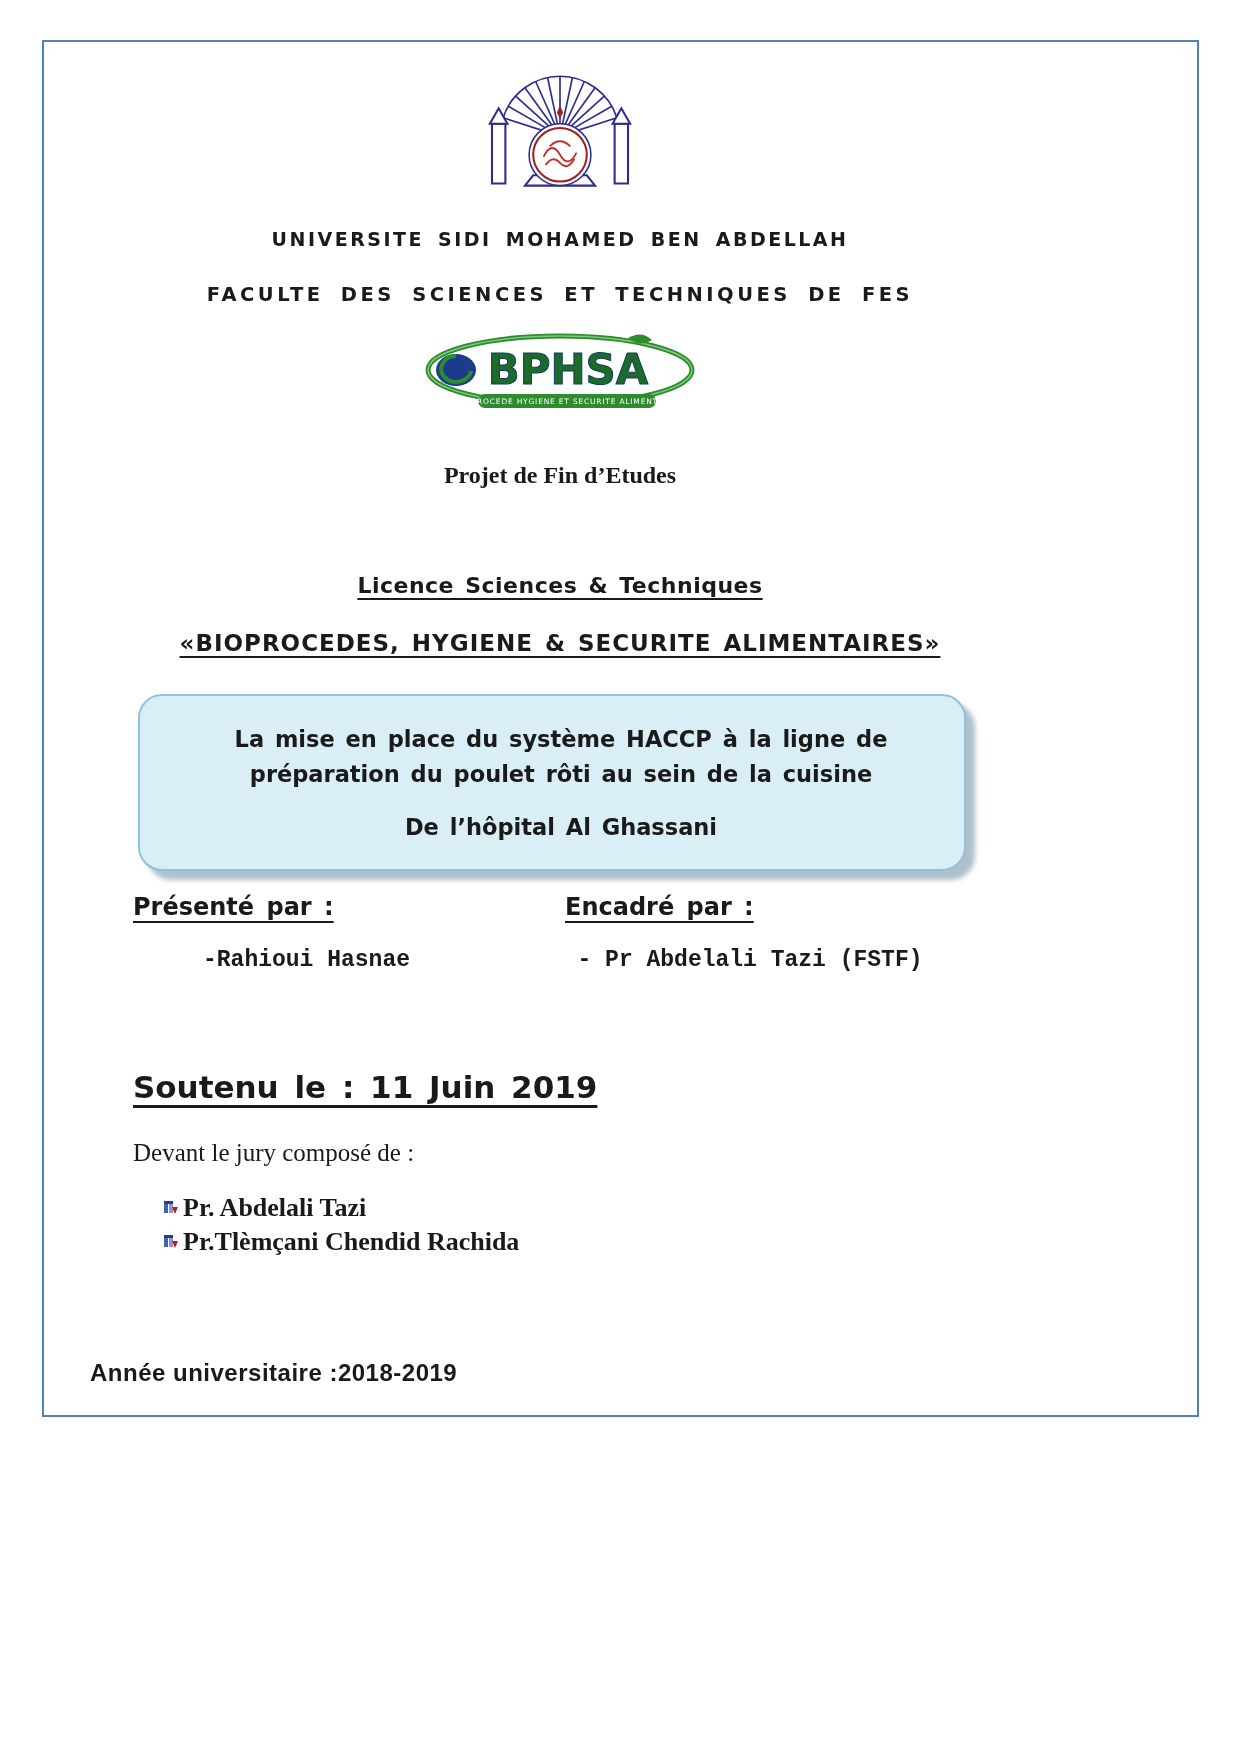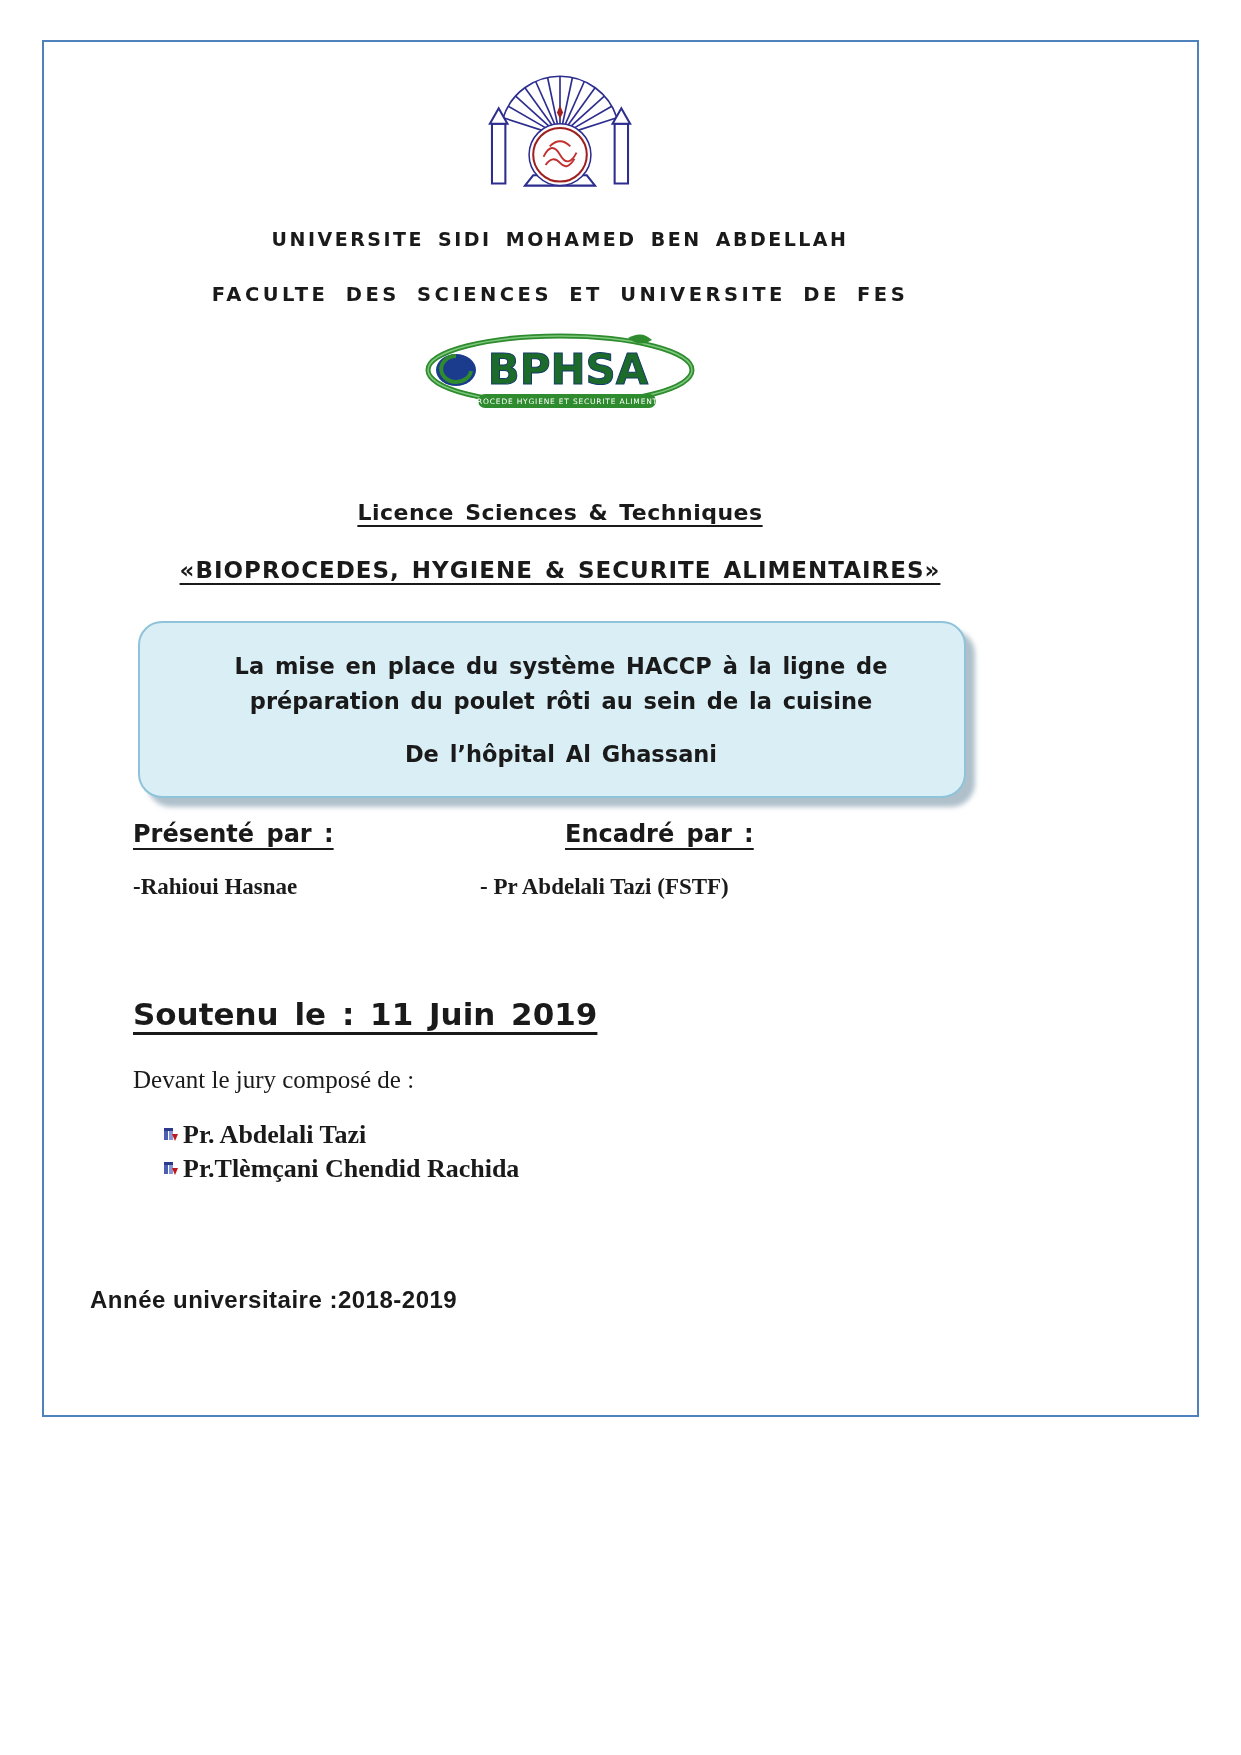--- a/index.html
+++ b/index.html
@@ -27,21 +27,21 @@
                border:2px solid #8fc3d9; border-radius:24px; padding:26px 30px 24px 48px;
                box-shadow:9px 9px 5px rgba(110,140,160,0.55); text-align:center; }
   .title-line { font-size:22.5px; font-weight:bold; line-height:1.55; word-spacing:3px; }
   .title-line.hospital { margin-top:18px; }
 
   .people { margin-top:22px; margin-left:43px; display:flex; }
   .people-left  { width:347px; }
   .people-right { width:540px; }
   .by-label { font-size:24px; font-weight:bold; text-decoration:underline; text-underline-offset:6px; word-spacing:4px; }
   .people-right .by-label { margin-left:85px; }
-  .person { font-family:Liberation Serif, serif; font-size:23px; font-weight:bold; margin-top:26px; }
+  .person { font-family:Liberation Mono, monospace; font-size:23px; font-weight:bold; margin-top:26px;text-align:center; }
   .people-right .person { margin-top:26px; }
   .people-right .person + .person { margin-top:29px; }
 
   .soutenu { margin-top:96px; margin-left:43px; font-size:31px; font-weight:bold; text-decoration:underline; text-underline-offset:7px; word-spacing:5px; }
   .devant  { margin-top:34px; margin-left:43px; font-family:"Liberation Serif", serif; font-size:25px; }
 
   .jury-list { margin-top:26px; margin-left:72px; }
   .jury-item { display:flex; align-items:center; gap:2px; margin-top:4px; }
   .jury-item .name { font-family:"Liberation Serif", serif; font-size:26px; font-weight:bold; }
 
@@ -86,35 +86,36 @@
         <g stroke="#c03030" stroke-width="1.8" fill="none">
           <path d="M74 90 q 8 -16 16 -2 t 16 -2"></path>
           <path d="M76 98 q 7 -10 14 -2 t 14 -4"></path>
           <path d="M80 80 q 10 -10 20 0"></path>
         </g>
         <path d="M87 47 l3 -7 l3 7 l-3 6 z" fill="#a02020"></path>
       </svg>
     </div>
 
     <div class="center univ-name">UNIVERSITE SIDI MOHAMED BEN ABDELLAH</div>
-    <div class="center fac-name">FACULTE DES SCIENCES ET UNIVERSITE DE FES</div>
+    <div class="center fac-name">FACULTE DES SCIENCES ET TECHNIQUES DE FES</div>
 
     <div class="bphsa-wrap">
       <svg width="280" height="84" viewBox="0 0 280 84">
         <ellipse cx="140" cy="38" rx="132" ry="34" fill="#ffffff" stroke="#2e8b2e" stroke-width="5"></ellipse>
         <ellipse cx="140" cy="38" rx="132" ry="34" fill="none" stroke="#7cc87c" stroke-width="1.5"></ellipse>
         <ellipse cx="36" cy="38" rx="20" ry="16" fill="#1b3c8c"></ellipse>
         <path d="M36 24 a 15 13 0 1 0 15 15" fill="none" stroke="#2e8b2e" stroke-width="4"></path>
         <path d="M208 6 q 14 -8 24 2 q -12 8 -24 -2 z" fill="#2e8b2e"></path>
         <text x="148" y="52" font-size="42" font-weight="bold" text-anchor="middle" fill="#1c6b2a" stroke="#123c66" stroke-width="1" font-family="DejaVu Sans, sans-serif">BPHSA</text>
         <rect x="58" y="62" width="178" height="14" rx="7" fill="#2e8b2e"></rect>
         <text x="147" y="72" font-size="7.5" fill="#ffffff" text-anchor="middle" letter-spacing="0.8" font-family="DejaVu Sans, sans-serif">BIOPROCEDE HYGIENE ET SECURITE ALIMENTAIRE</text>
       </svg>
     </div>
 
+    <div class="center projet">Projet de Fin d’Etudes</div>
 
     <div class="center licence">Licence Sciences &amp; Techniques</div>
     <div class="center program">«BIOPROCEDES, HYGIENE &amp; SECURITE ALIMENTAIRES»</div>
 
     <div class="title-box">
       <div class="title-line">La mise en place du système HACCP  à la ligne de</div>
       <div class="title-line">préparation du poulet rôti au sein de la cuisine</div>
       <div class="title-line hospital">De l’hôpital Al Ghassani</div>
     </div>
 

